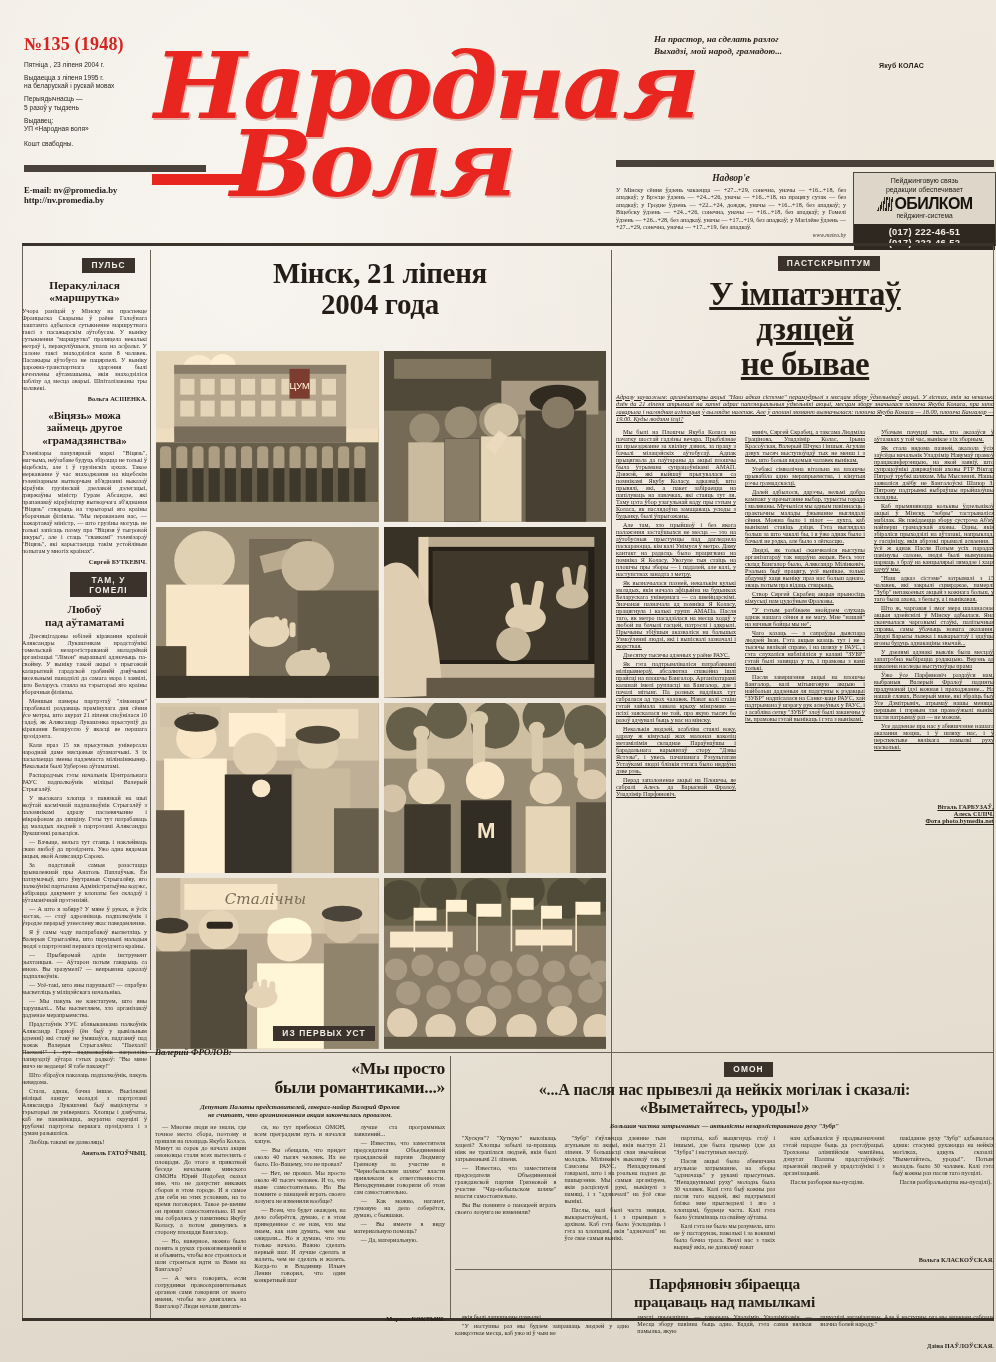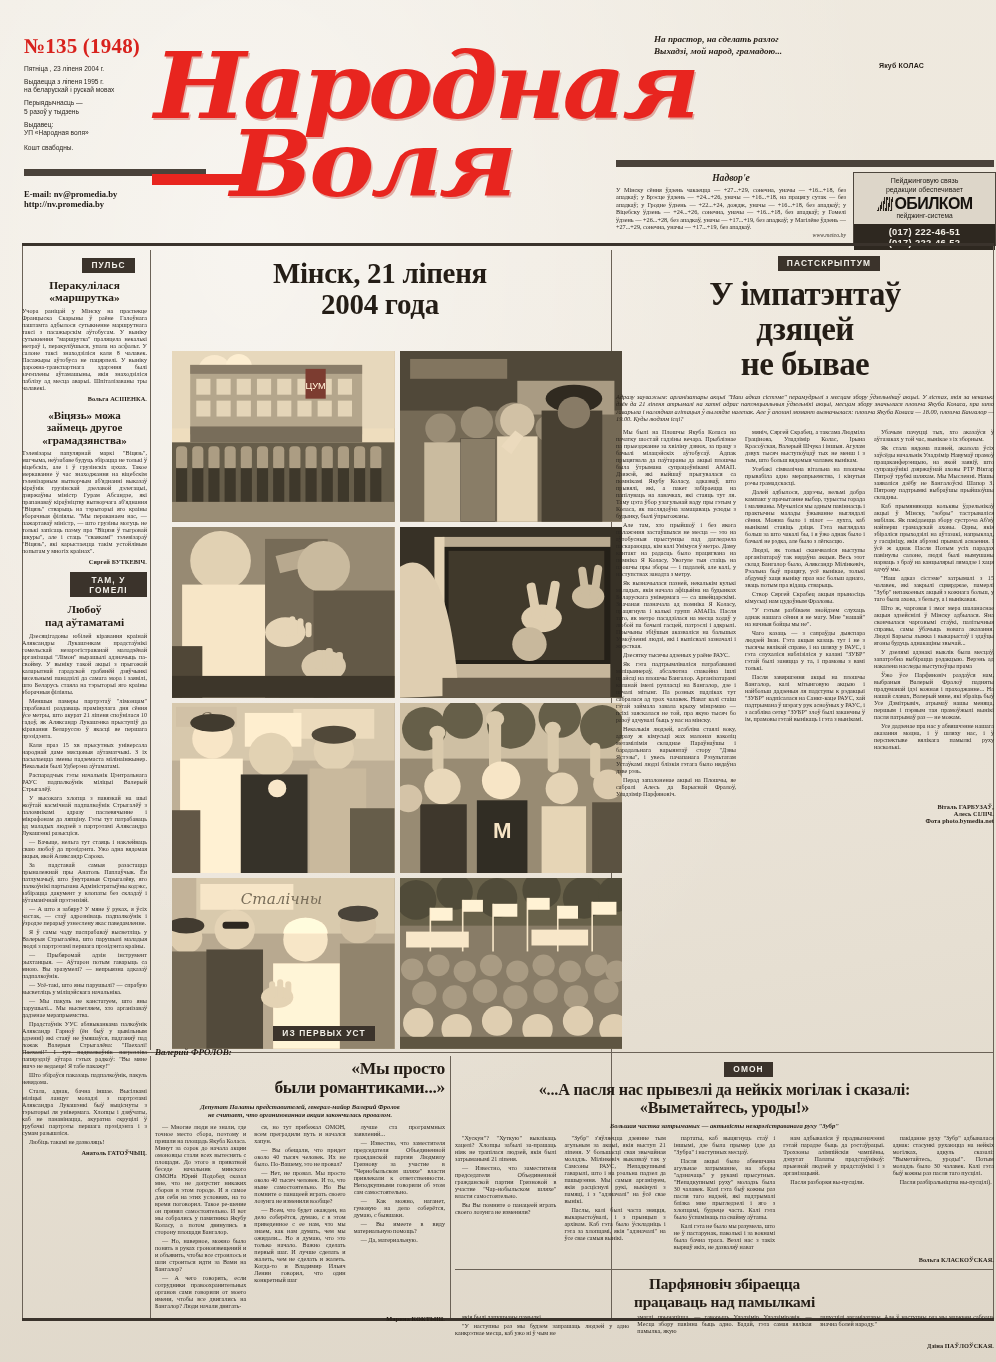--- a/index.html
+++ b/index.html
@@ -25,21 +25,21 @@
     font-size:8.4px;letter-spacing:1.1px;padding:2.5px 9px 2.5px 9px;
   }
   .rubric-wrap{text-align:center;padding-left:48px;}
   .hl{font-weight:bold;text-align:center;color:#241c14;}
   .lead-it{font-style:italic;font-size:6.35px;line-height:7.6px;text-align:justify;color:#2b241c;}
 
   
   #masthead{position:absolute;left:0;top:0;width:996px;height:246px;}
   #flag-left{position:absolute;left:24px;top:34px;width:186px;}
   #issue-no{
-    font-weight:bold;font-size:21px;color:#d8221d;letter-spacing:.2px;margin-bottom:6px;
+    font-weight:bold;font-size:18px;color:#d8221d;letter-spacing:.2px;margin-bottom:6px;
     font-family:"Liberation Serif",serif;
   }
   .flag-line{font-family:"Liberation Sans",sans-serif;font-size:6.6px;line-height:8.4px;color:#2b2620;margin-bottom:4.5px;}
   #flag-rule{width:182px;height:7px;background:#4a423a;margin:16px 0 13px 0;}
   #flag-mail{font-weight:bold;font-size:8.6px;line-height:10.6px;color:#1d1813;}
 
   #logo{
     position:absolute;left:152px;top:52px;width:720px;height:180px;
     pointer-events:none;
   }
@@ -90,26 +90,26 @@
   #left-col .hl{font-size:11.4px;line-height:12.6px;margin:6px 0 4px 0;}
   #left-col .rubric-wrap{margin-top:2px;}
   .sec{margin-bottom:7px;}
 
   
   #center-head{position:absolute;left:155px;top:258px;width:450px;}
   #center-head .l1{font-weight:bold;font-size:29px;line-height:31px;text-align:center;letter-spacing:-.3px;}
   #center-head .l2{font-weight:bold;font-size:29px;line-height:31px;text-align:center;letter-spacing:-.3px;}
 
   
-  #photos{position:absolute;left:172px;top:351px;width:450px;height:698px;
+  #photos{position:absolute;left:156px;top:351px;width:450px;height:698px;
     display:grid;grid-template-columns:1fr 1fr;grid-template-rows:repeat(4,1fr);gap:5px;}
   .ph{position:relative;overflow:hidden;background:#b3a895;filter:sepia(.35) contrast(1.02);}
 
   
-  #right-col{position:absolute;left:616px;top:252px;width:378px;}
+  #right-col{position:absolute;left:616px;top:252px;width:378px;text-decoration:underline;}
   #ps-hl{font-weight:bold;font-size:33px;line-height:35px;text-align:center;margin-top:6px;letter-spacing:-.6px;}
   #ps-lead{margin-top:11px;}
   #ps-body{margin-top:6px;}
 
   
   #interview{position:absolute;left:155px;top:1022px;width:290px;}
   #iv-who{font-style:italic;font-weight:bold;font-size:9px;margin:6px 0 2px 0;}
   #iv-hl{font-weight:bold;font-size:17.5px;line-height:19.5px;text-align:right;letter-spacing:-.3px;}
   #iv-sub{font-style:italic;font-weight:bold;font-size:6.6px;line-height:8px;text-align:center;margin:5px 0 5px 0;}
 

